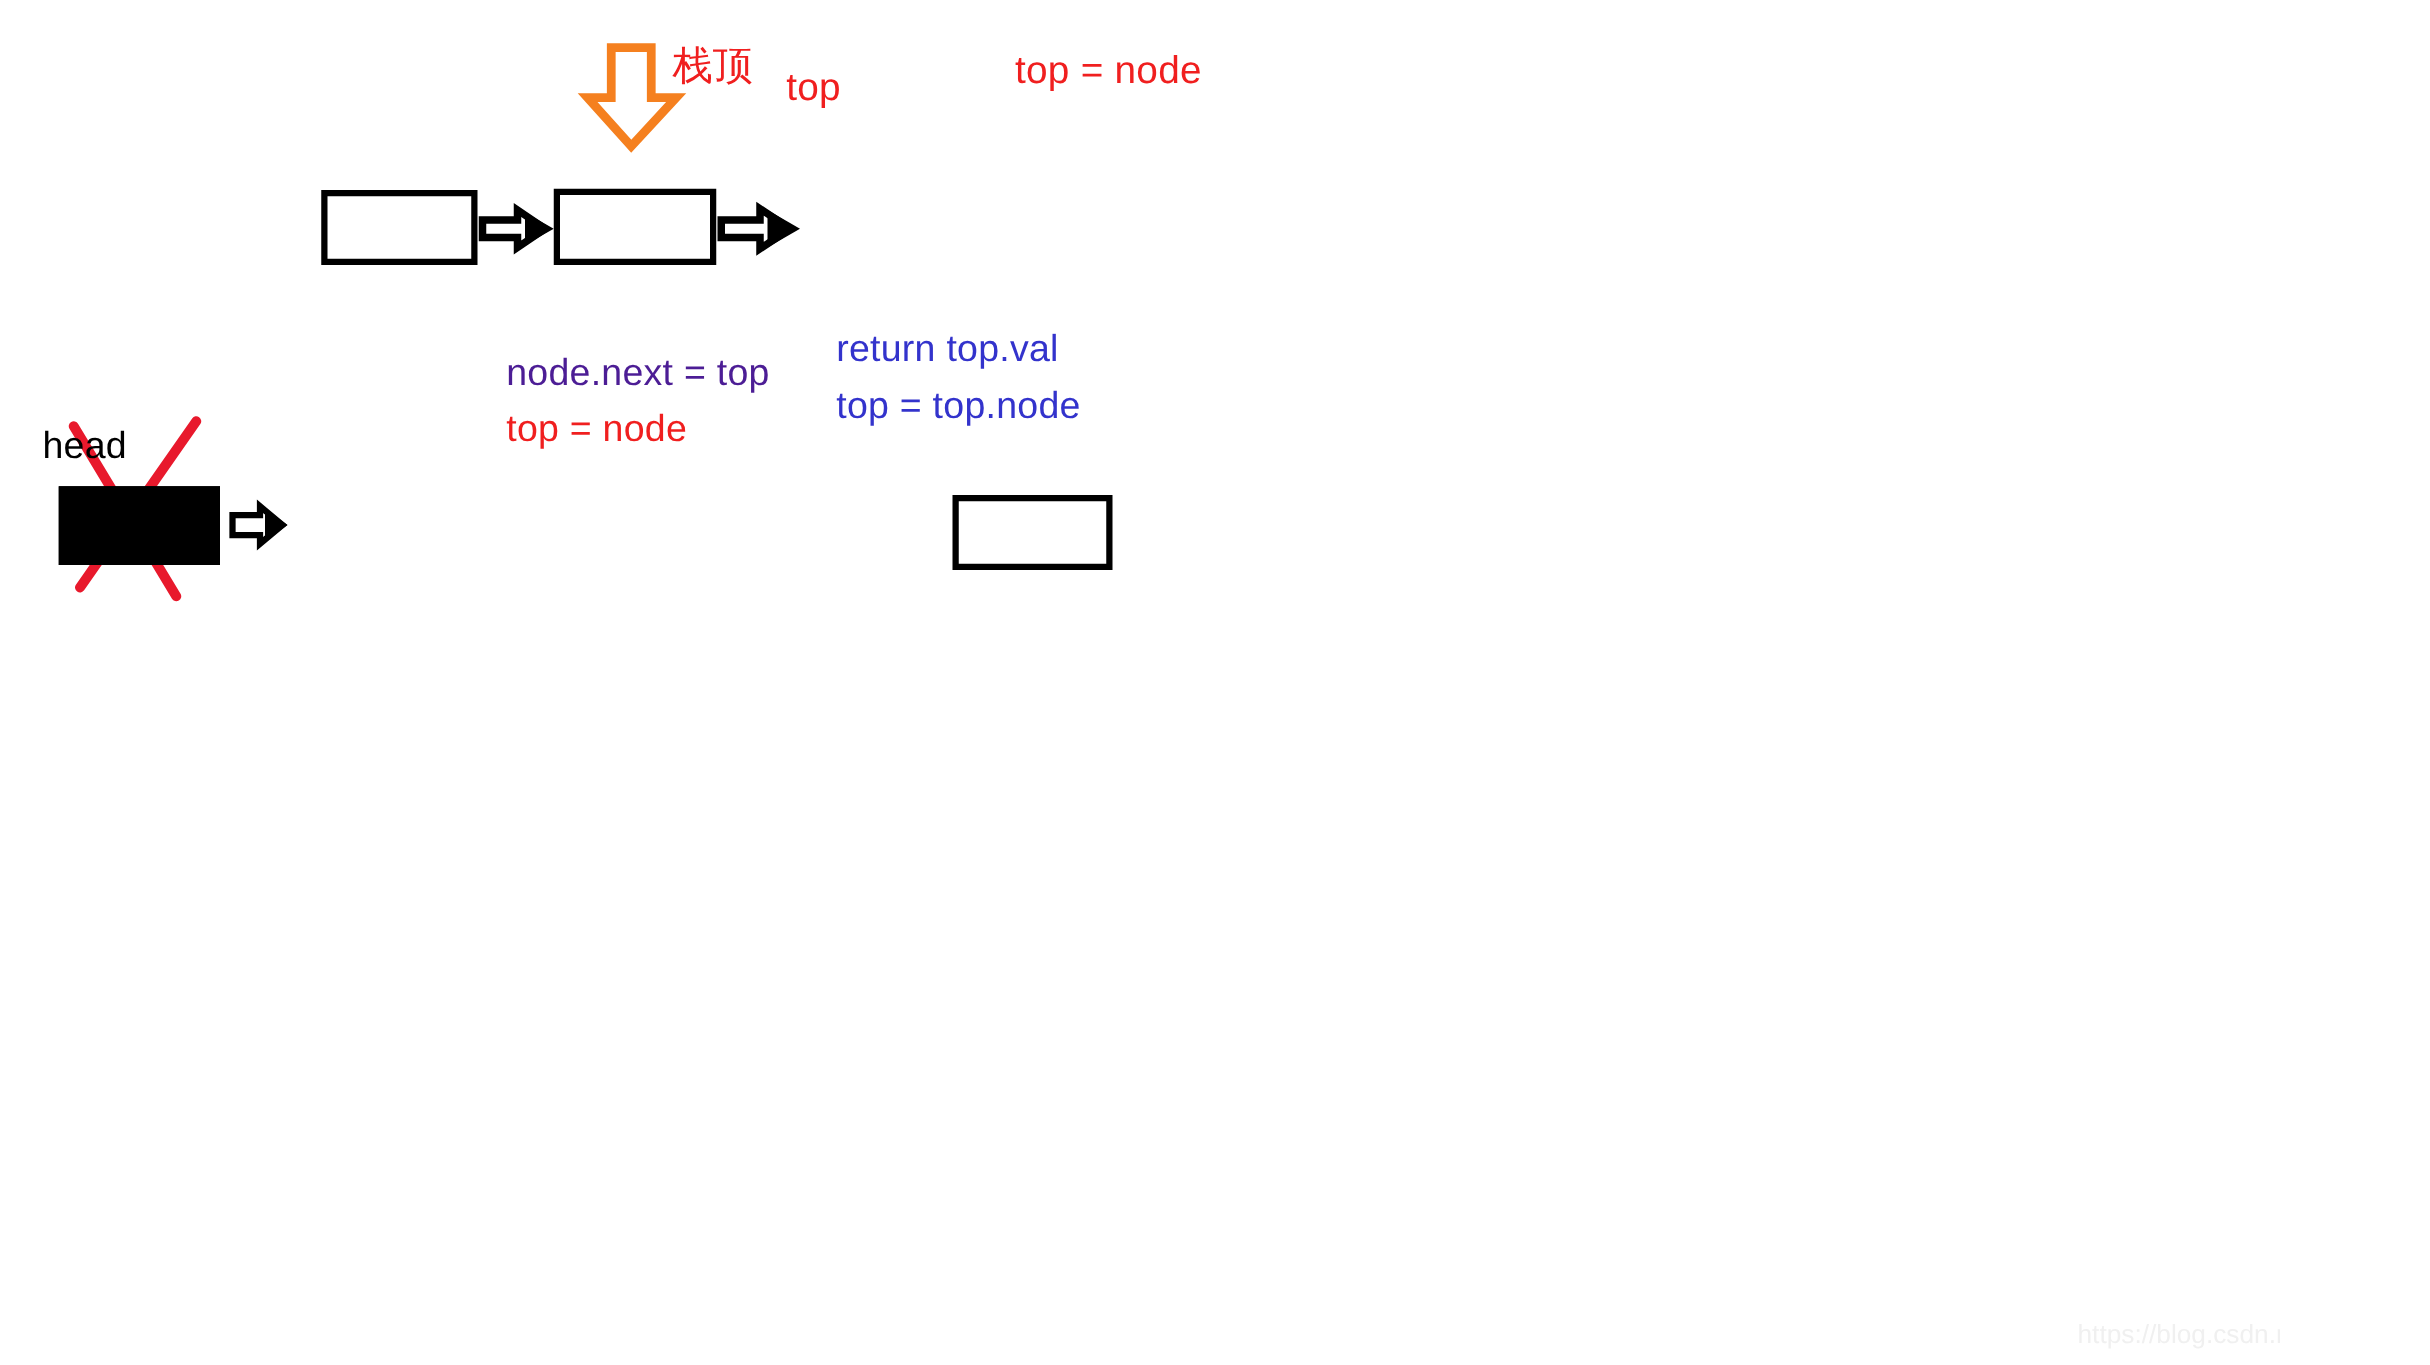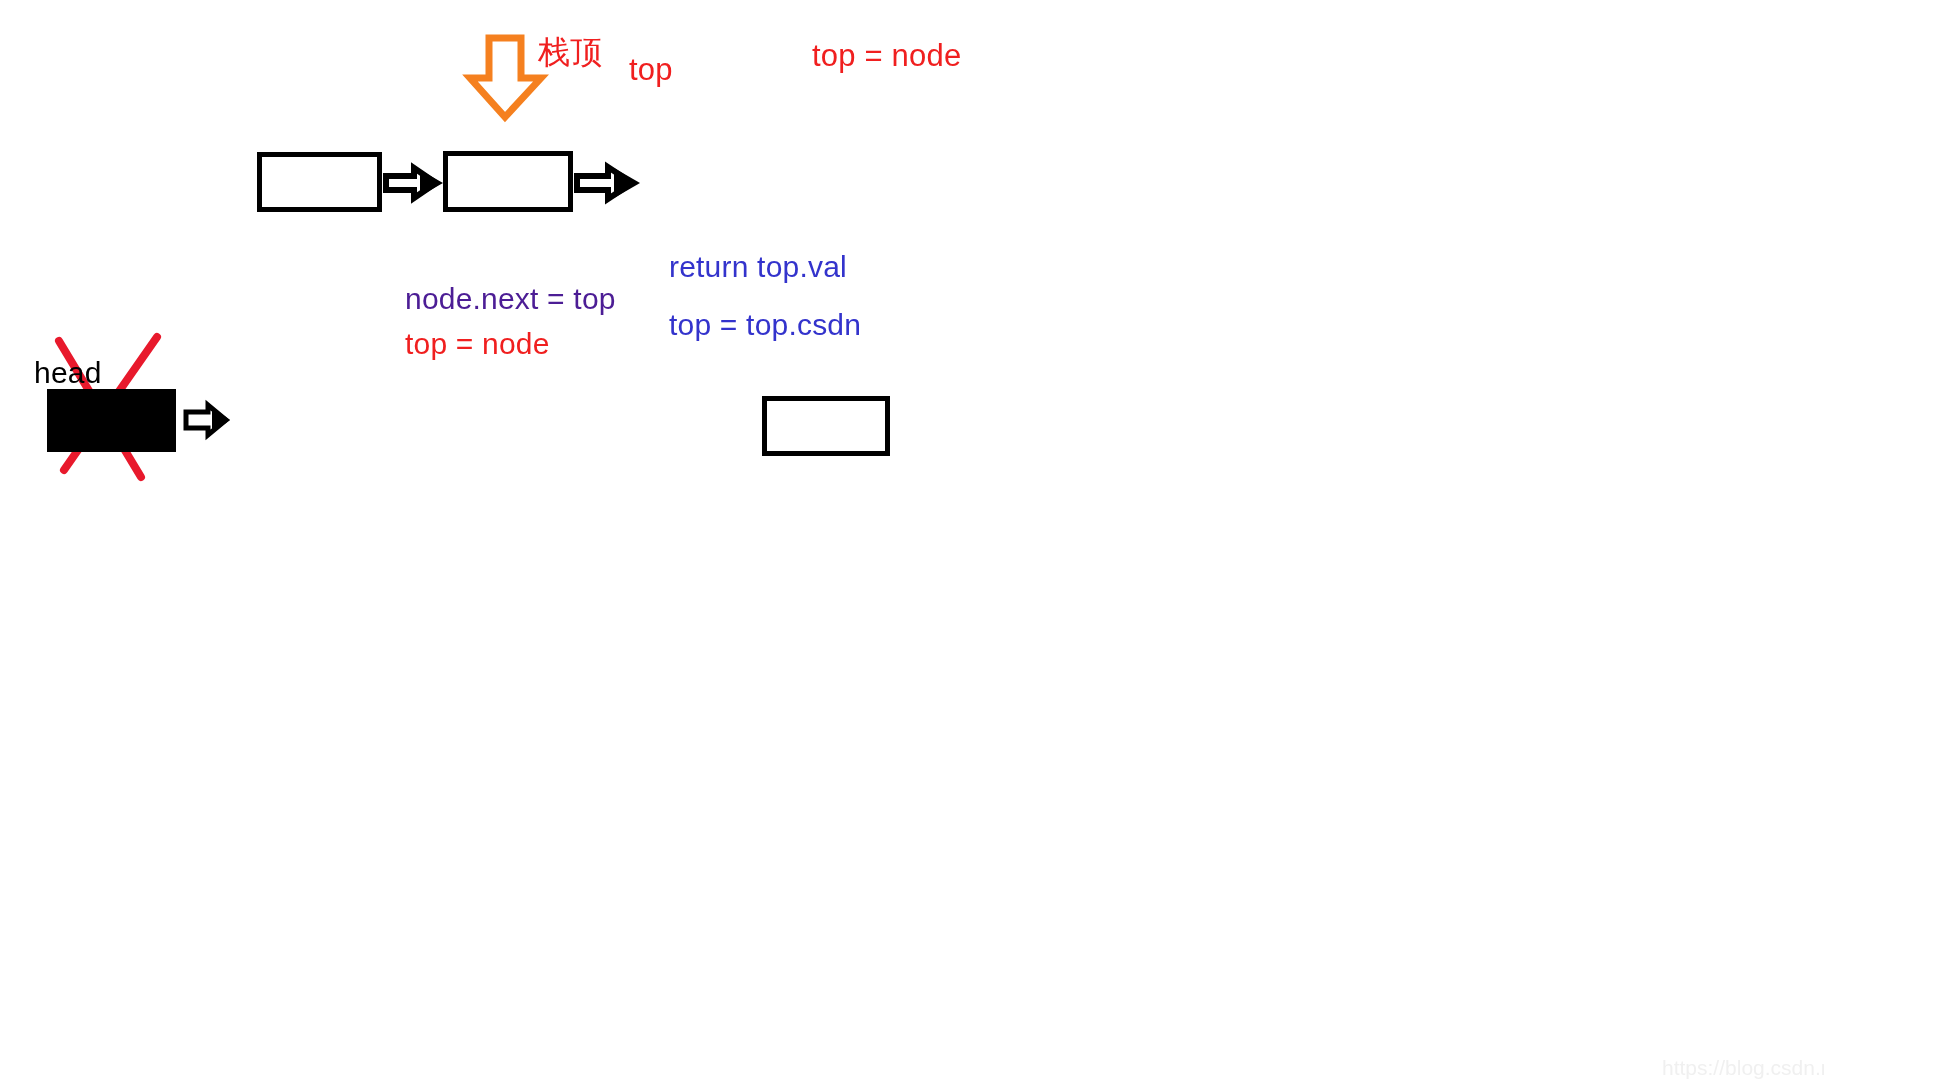--- a/index.html
+++ b/index.html
@@ -106,24 +106,24 @@
 
   <div class="abs annot" style="left:812px; top:40px; font-size:31px; color:#f01f1f;">top = node</div>
 
   <div class="abs node-box" style="left:257px; top:152px; width:125px; height:60px;"></div>
 
   <div class="abs node-box" style="left:443px; top:151px; width:130px; height:61px;"></div>
 
   <div class="abs annot" style="left:405px; top:284px; font-size:30px; color:#4c1d95;">node.next = top</div>
   <div class="abs annot" style="left:405px; top:329px; font-size:30px; color:#f01f1f;">top = node</div>
 
-  <div class="abs annot" style="left:669px; top:252px; font-size:30px; color:#3333cc;">return top.val</div>
-  <div class="abs annot" style="left:669px; top:310px; font-size:30px; color:#3333cc;">top = top.csdn</div>
+  <div class="abs annot" style="left:669px; top:265px; font-size:30px; color:#3333cc;">return top.val</div>
+  <div class="abs annot" style="left:669px; top:310px; font-size:30px; color:#3333cc;">top = top.node</div>
 
-  <div class="abs annot" style="left:34px; top:342px; font-size:30px; color:#000000;margin-top:16px;">head</div>
+  <div class="abs annot" style="left:34px; top:342px; font-size:30px; color:#000000;">head</div>
 
   <div class="abs node-box filled" style="left:47px; top:389px; width:129px; height:63px;"></div>
 
   <div class="abs node-box" style="left:762px; top:396px; width:128px; height:60px;"></div>
 
   <div class="abs watermark" style="left:1662px; top:1056px;">https://blog.csdn.net/weixin_45378666</div>
 
 </div>
 
 </body></html>

